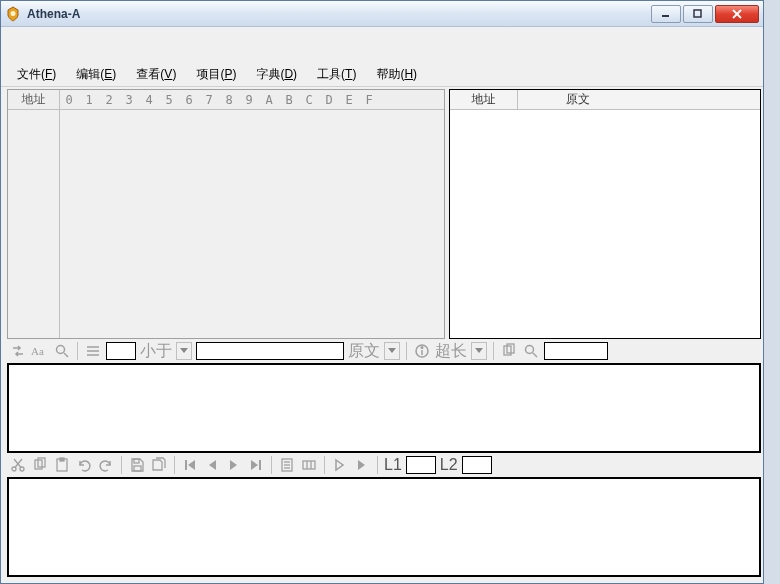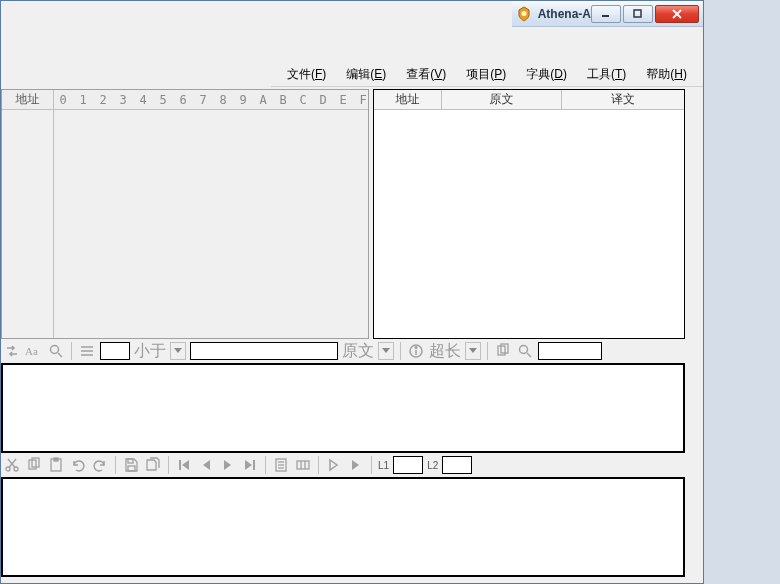--- a/index.html
+++ b/index.html
@@ -1,28 +1,28 @@
 <!DOCTYPE html>
 <html><head>
 <meta charset="utf-8">
 <style>
 * { box-sizing: border-box; margin: 0; padding: 0; }
 body { font-family: "Microsoft YaHei", "SimSun", Tahoma, sans-serif; font-size: 12px; background: #d4dde8; width: 780px; height: 584px; overflow: hidden; }
-.window { width: 704px; height: 584px; border: 1px solid #5a7aa0; background: #f0f0f0; display: flex; flex-direction: column; align-items: flex-end; }
+.window { width: 764px; height: 584px; border: 1px solid #5a7aa0; background: #f0f0f0; display: flex; flex-direction: column; }
 .titlebar { height: 28px; background: linear-gradient(to bottom, #f8fbfe, #dae6f3 50%, #cfdcec); display: flex; align-items: center; padding: 0 4px; border-bottom: 1px solid #b0c0d8; }
 .titlebar .app-icon { width: 16px; height: 16px; margin-right: 6px; }
 .titlebar .title { font-weight: bold; color: #2a3a50; flex: 1; }
 .win-controls { display: flex; gap: 2px; }
 .win-btn { width: 30px; height: 18px; border: 1px solid #8a9ab0; border-radius: 2px; background: linear-gradient(to bottom, #f5f9fd, #d2dff0); display: flex; align-items: center; justify-content: center; cursor: pointer; }
 .win-btn.close { width: 44px; background: linear-gradient(to bottom, #f58a7a, #e04030 50%, #d03020); border-color: #a03020; }
 .win-btn svg { display: block; }
 .menubar { height: 24px; background: #f0f0f0; display: flex; align-items: center; padding: 0 6px; border-bottom: 1px solid #d0d0d0; margin-top: 36px; }
 .menu-item { padding: 3px 10px; cursor: pointer; color: #000; }
 .menu-item .hotkey { text-decoration: underline; }
-.content { flex: 1; display: flex; flex-direction: column; padding: 2px 18px 6px 6px; gap: 0; }
+.content { flex: 1; display: flex; flex-direction: column; padding: 2px 2px 6px 6px; gap: 0; }
 .upper { height: 250px; display: flex; gap: 4px; }
 .hex-panel { flex: 1; border: 1px solid #a0a0a0; background: #f0f0f0; display: flex; flex-direction: column; }
 .hex-header { height: 20px; display: flex; border-bottom: 1px solid #c0c0c0; background: #eeeeee; }
 .hex-addr-h { width: 52px; border-right: 1px solid #c0c0c0; display: flex; align-items: center; justify-content: center; color: #555; }
 .hex-cols { flex: 1; display: flex; align-items: center; padding-left: 4px; color: #888; font-family: monospace; letter-spacing: 0; gap: 10px; }
 .hex-cols span { width: 10px; text-align: center; }
 .hex-body { flex: 1; display: flex; background: #f0f0f0; }
 .hex-addr-col { width: 52px; border-right: 1px solid #c0c0c0; }
 .trans-panel { width: 312px; border: 1px solid #000; background: #fff; display: flex; flex-direction: column; }
 .trans-header { height: 20px; display: flex; border-bottom: 1px solid #c0c0c0; background: #f4f4f4; }
@@ -38,21 +38,21 @@
 .tb-input.w30 { width: 30px; }
 .tb-input.w140 { width: 148px; }
 .tb-input.w60 { width: 64px; }
 .tb-label { color: #999; font-size: 16px; }
 .tb-dd { width: 16px; height: 18px; border: 1px solid #c0c0c0; background: #f0f0f0; display: flex; align-items: center; justify-content: center; cursor: pointer; }
 .tb-dd svg { display: block; }
 .text-panel { border: 2px solid #000; background: #fff; }
 .text-panel.p1 { height: 90px; }
 .text-panel.p2 { height: 100px; }
 .toolbar2 { height: 24px; display: flex; align-items: center; gap: 4px; padding: 0 2px; }
-.l-label { color: #555; font-size: 10px; }
+.l-label { color: #555; font-size: 16px; }
 .l-input { width: 30px; height: 18px; border: 1px solid #000; background: #fff; }
 </style>
 </head>
 <body>
 
 <div class="window">
   <div class="titlebar">
     <span class="app-icon">
       <svg width="16" height="16" viewBox="0 0 16 16">
           <path d="M8 1 L13 4 L13 9 C13 12 8 15 8 15 C8 15 3 12 3 9 L3 4 Z" fill="#e8a020" stroke="#a06010" stroke-width="1"></path>
@@ -115,21 +115,20 @@
           </div>
         </div>
         <div class="hex-body">
           <div class="hex-addr-col"></div>
         </div>
       </div>
       <div class="trans-panel">
         <div class="trans-header">
           <div class="trans-col-h tc1">地址</div>
           <div class="trans-col-h tc2">原文</div>
-          <div class="trans-col-h tc3">译文</div>
         </div>
         <div class="trans-body"></div>
       </div>
     </div>
 
     <div class="toolbar1">
       <span class="tb-icon">
           <svg width="16" height="16" viewBox="0 0 16 16" stroke="#a0a0a0" fill="none" stroke-width="1.5">
             <path d="M3 5 L10 5 M8 3 L10 5 L8 7"></path>
             <path d="M13 11 L6 11 M8 13 L6 11 L8 9"></path>

